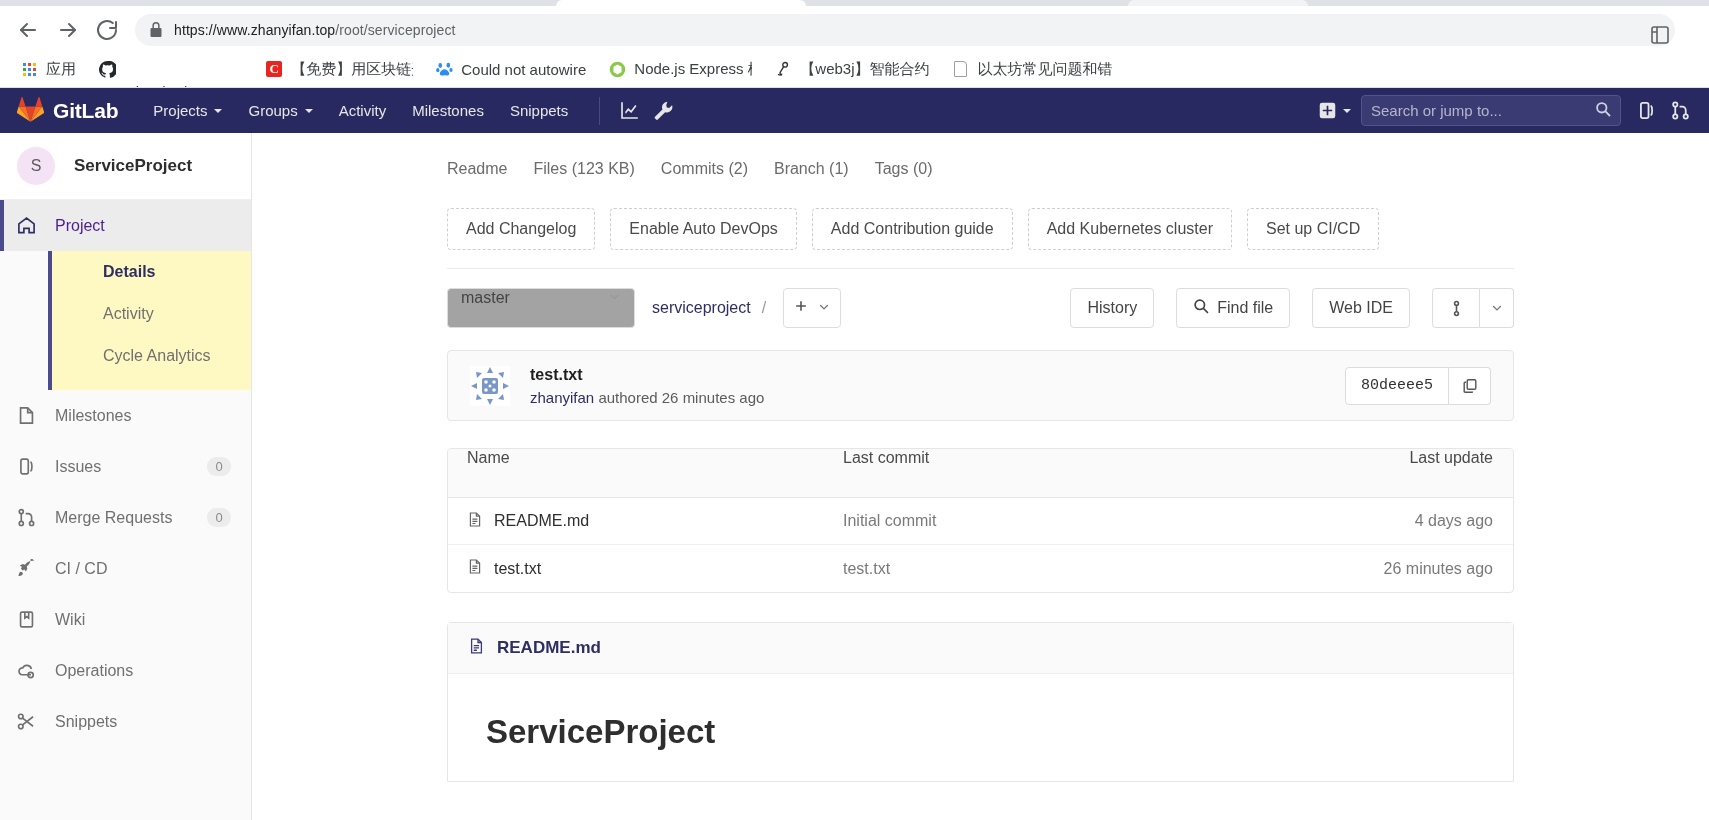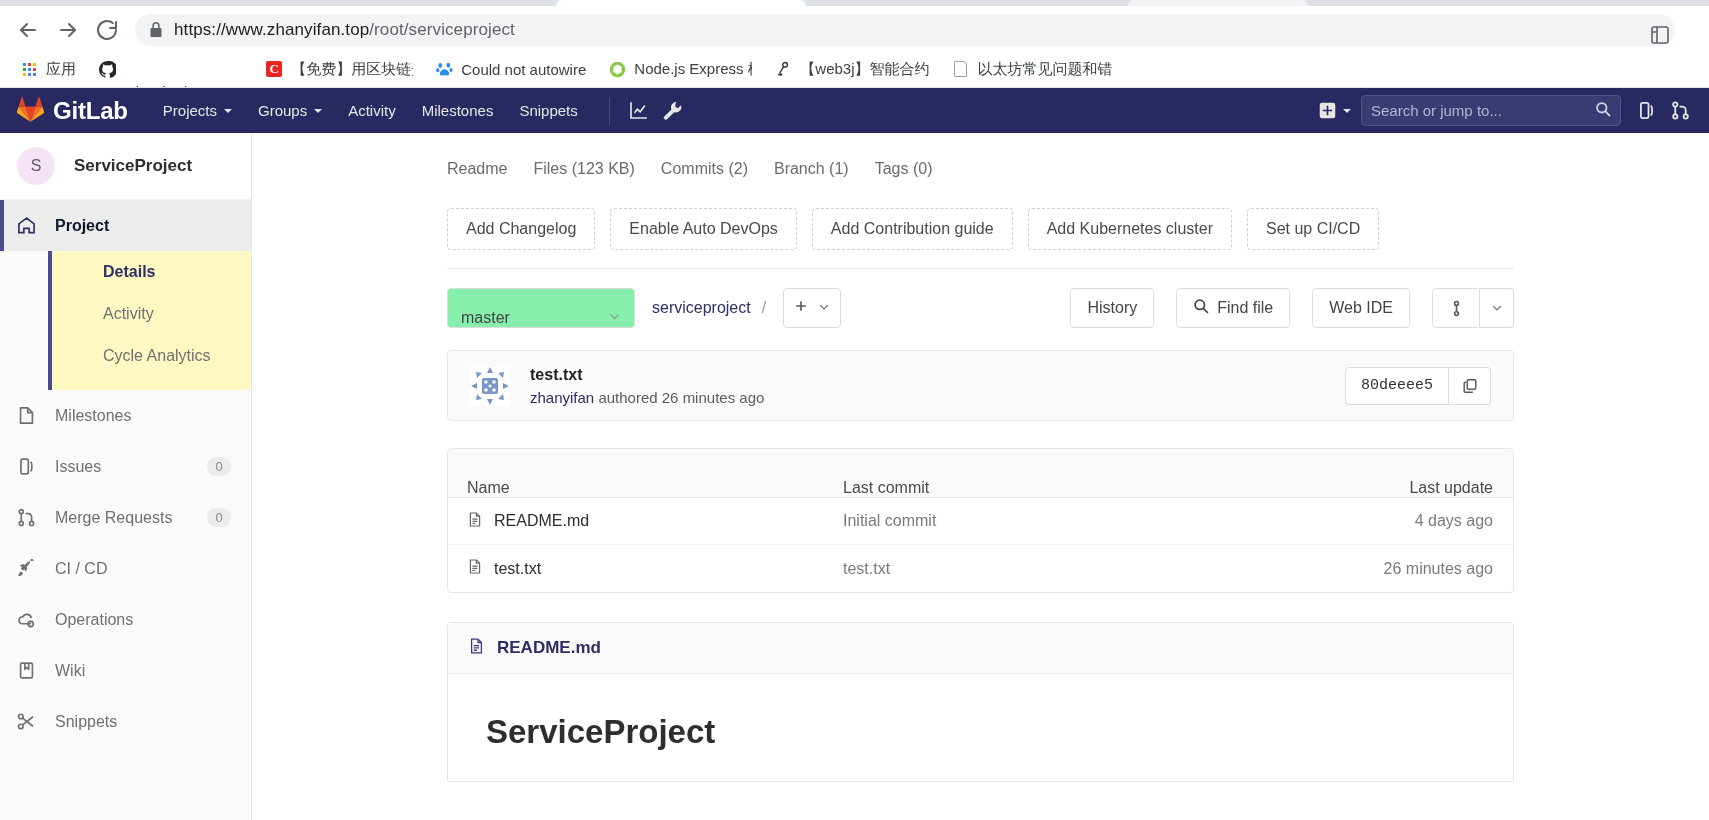--- a/index.html
+++ b/index.html
@@ -18,21 +18,21 @@
 
   #toolbar { position:absolute; left:0; top:6px; width:1709px; height:44px; background:#fff; }
   .nav-btn { position:absolute; top:12px; width:24px; height:24px; color:#5f6368; cursor:pointer; }
   #btn-back { left:16px; } #btn-fwd { left:56px; } #btn-reload { left:95px; }
 
   #omnibox {
     position:absolute; left:135px; top:8px; width:1540px; height:32px;
     background:#f1f3f4; border-radius:16px; display:flex; align-items:center; padding:0 14px;
   }
   #lock-icon { width:14px; height:16px; margin-right:11px; flex:none; }
-  #url-text { font-size:17px; color:#202124; letter-spacing:.1px; white-space:nowrap; }
+  #url-text { font-size:14px; color:#202124; letter-spacing:.1px; white-space:nowrap; }
   #url-text .u-dim { color:#5f6368; }
   #ext-icon { position:absolute; right:4px; top:10px; width:22px; height:22px; }
 
   #bookmarks { position:absolute; left:0; top:50px; width:1709px; height:38px; background:#fff; display:flex; align-items:center; padding-left:12px; }
   .bm { display:flex; align-items:center; height:28px; padding:0 8px; margin-right:6px; cursor:pointer; border-radius:4px; flex:none; }
   .bm-ico { width:18px; height:18px; margin-right:8px; flex:none; display:flex; align-items:center; justify-content:center; }
   .bm-label { font-size:15px; color:#3c4043; white-space:nowrap; overflow:hidden; }
   .bm-clip-1 { max-width:126px;margin-top:45px; } .bm-clip-2 { max-width:122px; }
   .bm-clip-3 { max-width:130px; } .bm-clip-4 { max-width:118px; }
   .grid-ico { display:grid; grid-template-columns:repeat(3,3px); grid-template-rows:repeat(3,3px); gap:2px; }
@@ -42,21 +42,21 @@
   .grid-ico i:nth-child(7){background:#fbbc04;} .grid-ico i:nth-child(8){background:#4285f4;}
   .ico-c { width:16px;height:16px;background:#e8251f;color:#fff;font-weight:bold;font-size:13px;
            display:flex;align-items:center;justify-content:center;border-radius:2px;font-family:"Liberation Serif",serif;}
   .ico-doc { width:13px;height:16px;border:1.4px solid #9aa0a6;border-radius:1px 4px 1px 1px; }
 
   #chrome-divider { position:absolute; left:0; top:87px; width:1709px; height:1px; background:#e0e0e0; }
 
   
   #gl-navbar { position:absolute; left:0; top:88px; width:1709px; height:45px; background:#292961; display:flex; align-items:center; }
   #gl-logo-wrap { display:flex; align-items:center; margin-left:17px; margin-right:22px; cursor:pointer; }
-  #gl-wordmark { color:#fff; font-size:24px; font-weight:600; margin-left:9px; letter-spacing:-.2px; }
+  #gl-wordmark { color:#fff; font-size:21px; font-weight:600; margin-left:9px; letter-spacing:-.2px; }
   .gl-nav-item { color:#e6e6e6; font-size:15px; padding:0 13px; height:45px; line-height:45px; cursor:pointer; white-space:nowrap; display:flex; align-items:center; }
   .caret { display:inline-block; margin-left:7px; width:0;height:0; border-left:4px solid transparent; border-right:4px solid transparent; border-top:4px solid #e6e6e6; }
   #gl-nav-sep { width:1px; height:28px; background:#4a4a7d; margin:0 12px 0 18px; }
   .gl-ico-btn { width:34px; height:45px; display:flex; align-items:center; justify-content:center; cursor:pointer; }
   #gl-right { margin-left:auto; display:flex; align-items:center; padding-right:12px; }
   #gl-plus { display:flex; align-items:center; cursor:pointer; padding:0 10px; }
   #gl-search {
     width:260px; height:31px; background:#3b3b73; border:1px solid #53538a; border-radius:4px;
     display:flex; align-items:center; padding:0 9px; margin-right:8px; cursor:text;
   }
@@ -65,21 +65,21 @@
   
   #sidebar { position:absolute; left:0; top:133px; width:252px; height:687px; background:#fafafa; border-right:1px solid #e5e5e5; }
   #proj-head { height:67px; display:flex; align-items:center; padding-left:17px; cursor:pointer; background:#fff; border-bottom:1px solid #f0f0f0;}
   #proj-avatar { width:38px;height:38px;border-radius:50%;background:#f4e3f4;color:#5c5c5c;font-size:16px;
                  display:flex;align-items:center;justify-content:center;margin-right:19px;flex:none; }
   #proj-name { font-size:17px; color:#2e2e2e; font-weight:600; }
   .sb-item { height:51px; display:flex; align-items:center; padding-left:17px; cursor:pointer; position:relative; }
   .sb-item .sb-ico { width:21px; margin-right:17px; display:flex; align-items:center; flex:none; color:#707070; }
   .sb-label { font-size:16px; color:#707070; }
   .sb-item.active-top { background:#ececec; }
-  .sb-item.active-top .sb-label { color:#0f172a; font-weight:700; }
+  .sb-item.active-top .sb-label { color:#4c1d95; font-weight:400; }
   .sb-item.active-top .sb-ico { color:#2e2e65; }
   .sb-bar { position:absolute; left:0; top:0; width:4px; height:100%; background:#4a4a8c; }
   .sb-sub-wrap { background:#fef9c3; padding-bottom:13px; position:relative;margin-left:48px; }
   .sb-sub-wrap .sb-bar { position:absolute; left:0; top:0; width:4px; height:100%; background:#4a4a8c; }
   .sb-sub { height:42px; display:flex; align-items:center; padding-left:55px; cursor:pointer; font-size:16px; color:#707070; }
   .sb-sub.sel { color:#2e2e65; font-weight:600; }
   .sb-badge { position:absolute; right:20px; background:#ececec; color:#8c8c8c; font-size:13px;
               border-radius:9px; padding:2px 8px; min-width:24px; text-align:center; }
 
   
@@ -92,22 +92,22 @@
   .ctab { font-size:16px; color:#6b6b6b; margin-right:26px; cursor:pointer; }
 
   #dashed-row { display:flex; align-items:center; padding-left:195px; padding-top:14px; }
   .dbtn { height:42px; border:1px dashed #cfcfcf; border-radius:4px; display:flex; align-items:center;
           padding:0 18px; font-size:16px; color:#4a4a4a; background:#fff; margin-right:15px; cursor:pointer; white-space:nowrap; }
 
   #hr1 { margin:18px 195px 0 195px; height:1px; background:#eaeaea; }
 
   #branch-row { display:flex; align-items:center; padding:19px 195px 0 195px; }
   #branch-select {
-    width:188px; height:40px; border:1px solid #dcdcdc; border-radius:4px; background:#86efac;
-    display:flex; align-items:flex-end; justify-content:space-between; padding:0 13px; cursor:pointer;
+    width:188px; height:40px; border:1px solid #dcdcdc; border-radius:4px; background:#a3a3a3;
+    display:flex; align-items:flex-start; justify-content:space-between; padding:0 13px; cursor:pointer;
   }
   #branch-select-label { font-size:16px; color:#444; }
   #crumb { display:flex; align-items:center; margin-left:17px; font-size:16px; }
   #crumb-root { color:#2e2e65; cursor:pointer; }
   #crumb-sep { color:#9a9a9a; margin:0 11px; }
   #add-btn { height:40px; min-width:58px; border:1px solid #dcdcdc; border-radius:4px; background:#fff;
              display:flex; align-items:center; justify-content:center; gap:10px; cursor:pointer; margin-left:6px; }
   #branch-right { margin-left:auto; display:flex; align-items:center;gap:12px; }
   .wbtn { height:40px; border:1px solid #dcdcdc; background:#fff; display:flex; align-items:center;
           gap:8px; padding:0 16px; font-size:16px; color:#444; cursor:pointer; border-radius:4px; margin-left:10px; }
@@ -124,21 +124,21 @@
   #commit-sub { font-size:15px; color:#5c5c5c; margin-top:5px; }
   #commit-sub .who { color:#2e2e65; }
   #commit-right { margin-left:auto; display:flex; }
   #sha-btn { height:38px; border:1px solid #dcdcdc; border-radius:4px 0 0 4px; background:#fff;
              display:flex; align-items:center; padding:0 15px; font-family:"Liberation Mono", monospace;
              font-size:15px; color:#333; cursor:pointer; }
   #copy-btn { height:38px; width:42px; border:1px solid #dcdcdc; border-left:none; border-radius:0 4px 4px 0;
               background:#fff; display:flex; align-items:center; justify-content:center; cursor:pointer; }
 
   #files-table { margin:27px 195px 0 195px; border:1px solid #e6e6e6; border-radius:4px; background:#fff; }
-  .ft-head { height:49px; background:#fafafa; border-bottom:1px solid #e6e6e6; display:flex; align-items:flex-end;
+  .ft-head { height:49px; background:#fafafa; border-bottom:1px solid #e6e6e6; display:flex; align-items:flex-start;
              font-size:16px; color:#4a4a4a; border-radius:4px 4px 0 0; }
   .ft-row { height:47px; display:flex; align-items:center; border-bottom:1px solid #f0f0f0; cursor:pointer; }
   .ft-row:last-child { border-bottom:none; }
   .c-name { width:395px; padding-left:19px; display:flex; align-items:center; gap:11px; }
   .c-commit { flex:1; }
   .c-update { width:255px; text-align:right; padding-right:20px; }
   .fname { font-size:16px; color:#2e2e2e; }
   .fcommit { font-size:16px; color:#7a7a7a; }
   .fupdate { font-size:16px; color:#7a7a7a; }
 
@@ -412,35 +412,35 @@
           <path d="M14.5 1.5c-3.3-.4-6 .9-7.8 3.3L4.9 4.3 2.4 5.5l1.7 1.3-.8 1.4 1.5 1.5 1.4-.8 1.3 1.7 1.2-2.5-.5-1.8c2.4-1.8 3.7-4.5 3.3-7.8z"></path>
           <path d="M2.2 11.4c-.8.8-.9 3-.9 3s2.2-.1 3-.9a1.5 1.5 0 1 0-2.1-2.1z"></path>
         </svg>
     </span>
     <span class="sb-label">CI / CD</span>
   </div>
 
   <div class="sb-item">
     <span class="sb-ico">
       <svg width="19" height="19" viewBox="0 0 16 16" fill="none" stroke="currentColor" stroke-width="1.4">
+          <rect x="3" y="1.8" width="10" height="12.4" rx="1.2"></rect>
+          <path d="M6.6 1.8v5l1.6-1.3L9.8 6.8v-5"></path>
+        </svg>
+    </span>
+    <span class="sb-label">Wiki</span>
+  </div>
+
+  <div class="sb-item">
+    <span class="sb-ico">
+      <svg width="19" height="19" viewBox="0 0 16 16" fill="none" stroke="currentColor" stroke-width="1.4">
           <path d="M11.8 11.6H4.4A2.9 2.9 0 0 1 4.8 5.8a3.9 3.9 0 0 1 7.3.9"></path>
           <circle cx="11.5" cy="11.8" r="2.2"></circle>
         </svg>
     </span>
     <span class="sb-label">Operations</span>
-  </div>
-
-  <div class="sb-item">
-    <span class="sb-ico">
-      <svg width="19" height="19" viewBox="0 0 16 16" fill="none" stroke="currentColor" stroke-width="1.4">
-          <rect x="3" y="1.8" width="10" height="12.4" rx="1.2"></rect>
-          <path d="M6.6 1.8v5l1.6-1.3L9.8 6.8v-5"></path>
-        </svg>
-    </span>
-    <span class="sb-label">Wiki</span>
   </div>
 
   <div class="sb-item">
     <span class="sb-ico">
       <svg width="19" height="19" viewBox="0 0 16 16" fill="none" stroke="currentColor" stroke-width="1.4">
           <circle cx="3.2" cy="12.2" r="1.9"></circle>
           <circle cx="3.2" cy="3.8" r="1.9"></circle>
           <path d="M4.7 5.1 13.5 12M4.7 10.9 13.5 4"></path>
         </svg>
     </span>

